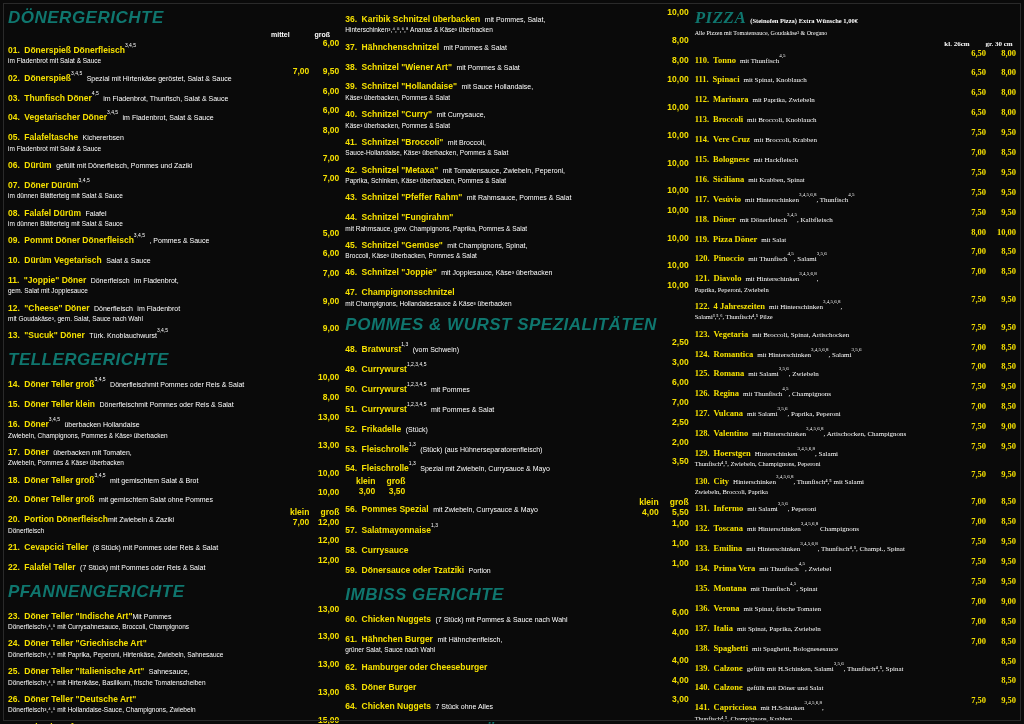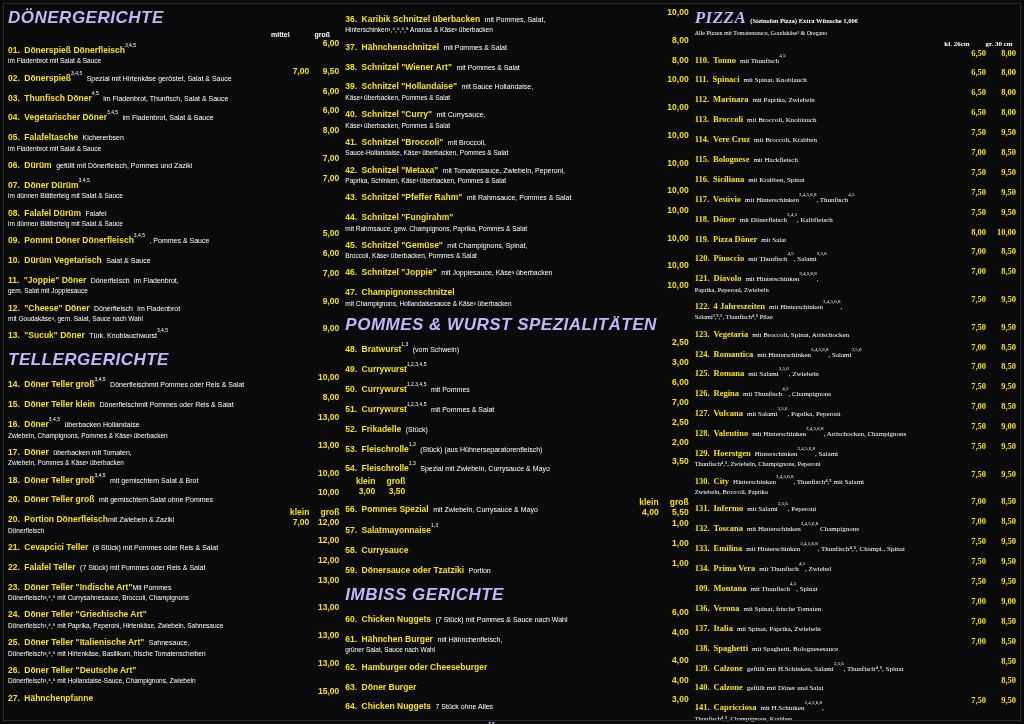--- a/index.html
+++ b/index.html
@@ -8,21 +8,21 @@
     font-family:"Liberation Sans", sans-serif;
     color:#ffffff;
   }
   #page{position:relative;width:1024px;height:724px;background:#0a0a0a;}
   .cols{display:flex;gap:0;padding:8px 8px 0 8px;box-sizing:border-box;height:724px;}
   .col{box-sizing:border-box;}
   .col1{width:338px;padding-right:6px;}
   .col2{width:350px;padding-right:6px;}
   .col3{width:322px;font-family:Liberation Serif, serif;}
   h2.section{
-    color:#c4b5fd;
+    color:#0f766e;
     font-size:17px;
     font-weight:bold;
     font-style:italic;
     margin:6px 0 3px 0;
     letter-spacing:0.5px;
     text-transform:uppercase;
   }
   h2.section.first{margin-top:0;}
   .sec-sub{
     color:#ffffff;font-size:6.5px;font-weight:bold;display:inline-block;
@@ -199,20 +199,23 @@
           <div class="prices">
             <span class="p one">12,00</span>
           </div>
         </div>
         <div class="item">
           <div class="txt"><span class="num">22.</span> <span class="name">Falafel Teller</span> <span class="desc">(7 Stück) mit Pommes oder Reis &amp; Salat</span></div>
           <div class="prices">
             <span class="p one">12,00</span>
           </div>
         </div>
+        <div class="sec-head-wrap">
+          <h2 class="section">PFANNENGERICHTE</h2>
+        </div>
         <div class="item">
           <div class="txt"><span class="num">23.</span> <span class="name">Döner Teller "Indische Art"</span><span class="desc">Mit Pommes</span><span class="sub">Dönerfleisch³,⁴,⁵ mit Currysahnesauce, Broccoli, Champignons</span></div>
           <div class="prices">
             <span class="p one">13,00</span>
           </div>
         </div>
         <div class="item">
           <div class="txt"><span class="num">24.</span> <span class="name">Döner Teller "Griechische Art"</span><span class="sub">Dönerfleisch³,⁴,⁵ mit Paprika, Peperoni, Hirtenkäse, Zwiebeln, Sahnesauce</span></div>
           <div class="prices">
             <span class="p one">13,00</span>
@@ -604,21 +607,21 @@
           </div>
         </div>
         <div class="item">
           <div class="txt"><span class="num">134.</span> <span class="name">Prima Vera</span> <span class="desc">mit Thunfisch</span><span class="sup">4,5</span><span class="desc">, Zwiebel</span></div>
           <div class="prices">
             <span class="p">7,50</span>
             <span class="p">9,50</span>
           </div>
         </div>
         <div class="item">
-          <div class="txt"><span class="num">109.</span> <span class="name">Montana</span> <span class="desc">mit Thunfisch</span><span class="sup">4,5</span><span class="desc">, Spinat</span></div>
+          <div class="txt"><span class="num">135.</span> <span class="name">Montana</span> <span class="desc">mit Thunfisch</span><span class="sup">4,5</span><span class="desc">, Spinat</span></div>
           <div class="prices">
             <span class="p">7,50</span>
             <span class="p">9,50</span>
           </div>
         </div>
         <div class="item">
           <div class="txt"><span class="num">136.</span> <span class="name">Verona</span> <span class="desc">mit Spinat, frische Tomaten</span></div>
           <div class="prices">
             <span class="p">7,00</span>
             <span class="p">9,00</span>

